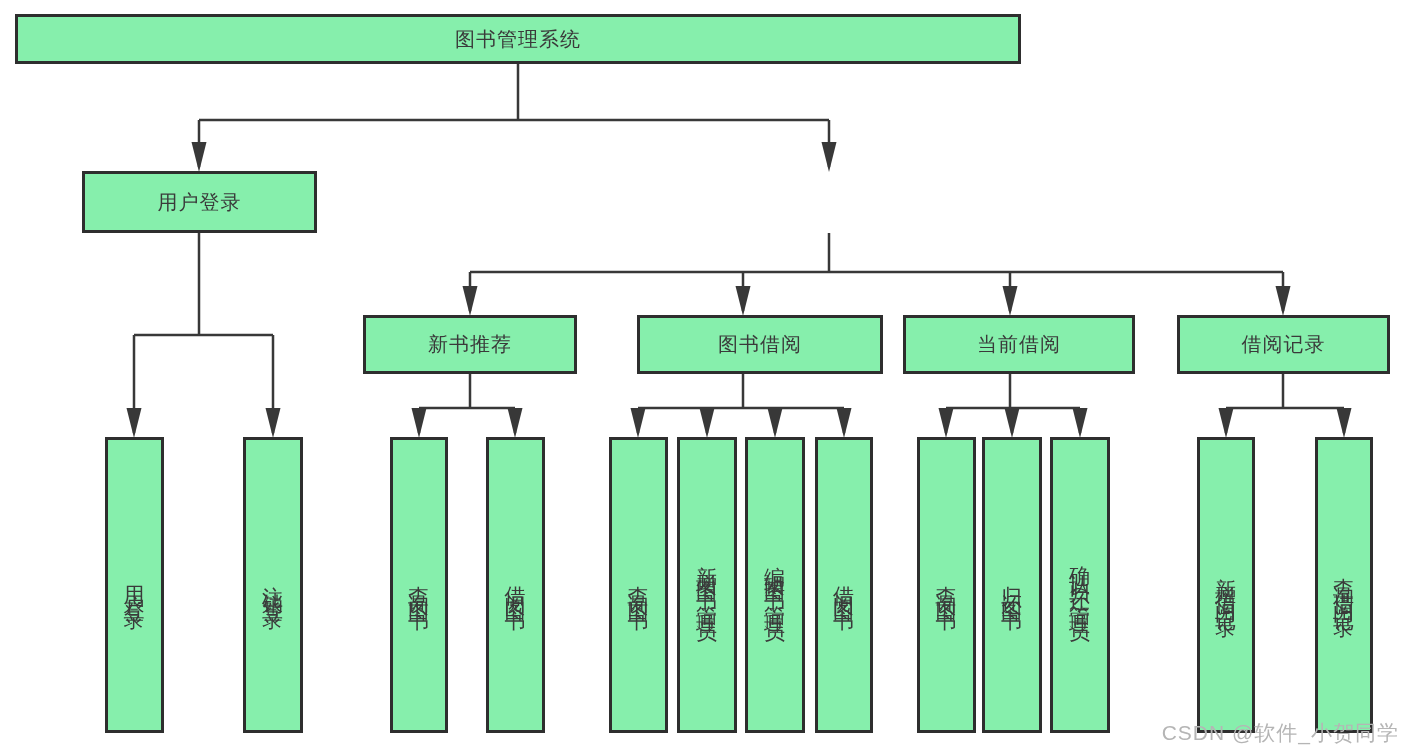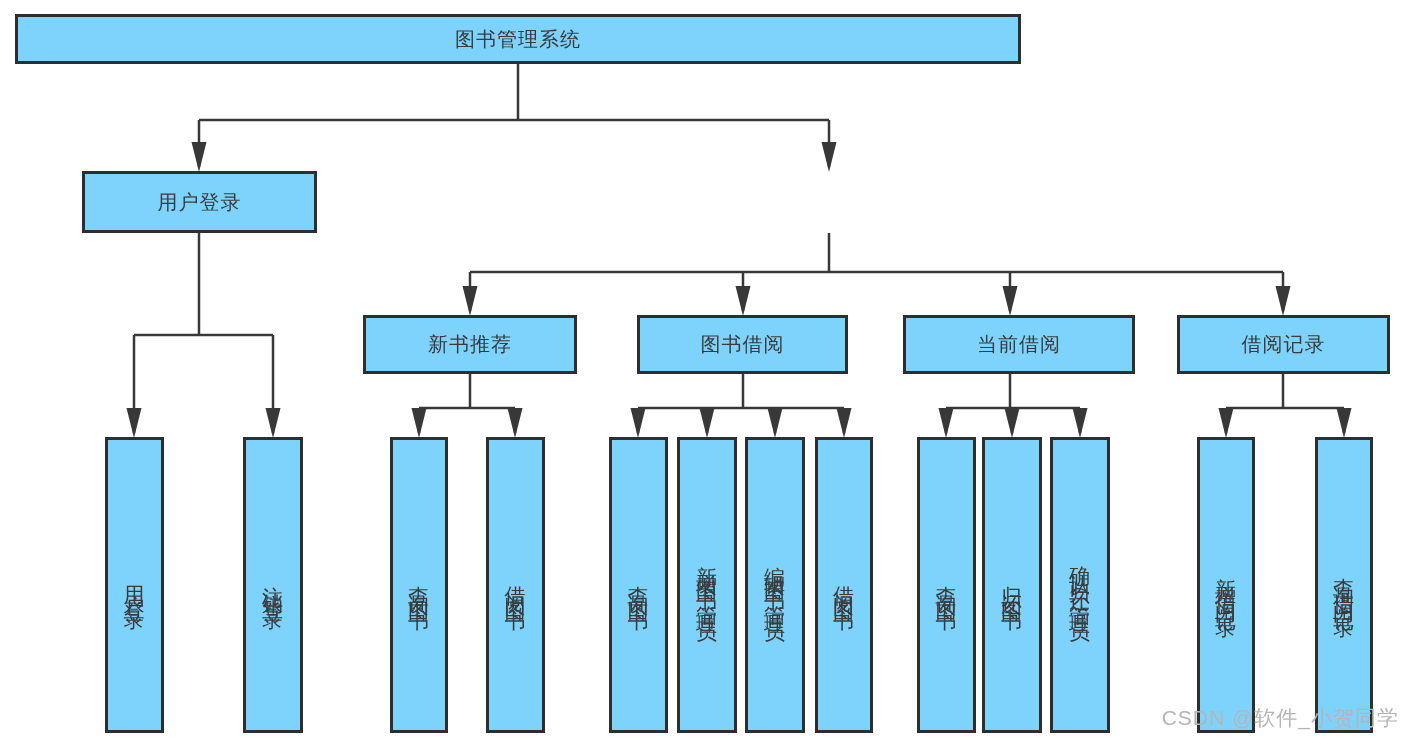--- a/index.html
+++ b/index.html
@@ -13,21 +13,21 @@
   }
   .connectors {
     position: absolute;
     left: 0; top: 0;
     width: 1405px; height: 747px;
     pointer-events: none;
   }
   .box {
     position: absolute;
     box-sizing: border-box;
-    background: #7dd3fc;
+    background: #86efac;
     border: 3px solid #2e2e2e;
     display: flex;
     align-items: center;
     justify-content: center;
     color: #3a3a3a;
   }
   .box.h span {
     font-size: 20px;
     letter-spacing: 1px;
     white-space: nowrap;
@@ -35,21 +35,21 @@
   .box.v span {
     writing-mode: vertical-rl;
     text-orientation: mixed;
     font-size: 21px;
     letter-spacing: 8px;
     line-height: 1;
   }
   .watermark {
     position: absolute;
     right: 6px;
-    bottom: 15px;
+    bottom: 0px;
     font-size: 21px;
     color: #b5b5b5;
     letter-spacing: 1px;
     z-index: 5;
     white-space: nowrap;
   }
 </style>
 </head>
 <body>
 
@@ -98,21 +98,21 @@
     <span>图书管理系统</span>
   </div>
 
   <div class="box h" style="left:82px; top:171px; width:235px; height:62px;">
     <span>用户登录</span>
   </div>
 
   <div class="box h" style="left:363px; top:315px; width:214px; height:59px;justify-content:center;">
     <span>新书推荐</span>
   </div>
-  <div class="box h" style="left:637px; top:315px; width:211px; height:59px;">
+  <div class="box h" style="left:637px; top:315px; width:246px; height:59px;">
     <span>图书借阅</span>
   </div>
   <div class="box h" style="left:903px; top:315px; width:232px; height:59px;">
     <span>当前借阅</span>
   </div>
   <div class="box h" style="left:1177px; top:315px; width:213px; height:59px;">
     <span>借阅记录</span>
   </div>
 
   <div class="box v" style="left:105px; top:437px; width:59px; height:296px;">

